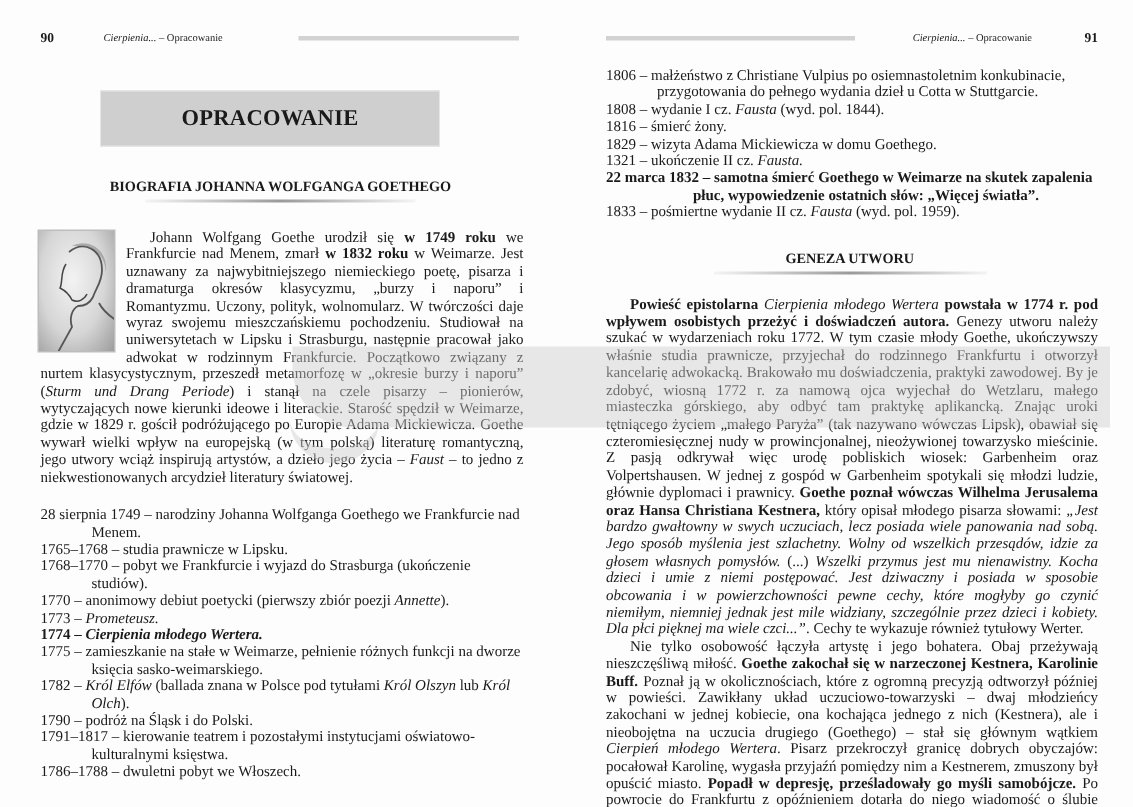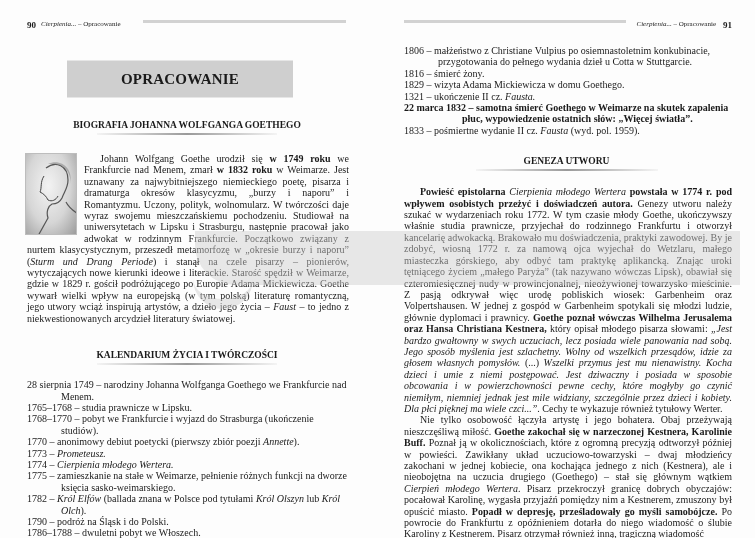--- a/index.html
+++ b/index.html
@@ -6,21 +6,21 @@
   body {
     width: 755px; height: 538px; overflow: hidden; position: relative;
     background: #fdfdfd;
     font-family: "Liberation Serif", "DejaVu Serif", serif;
     color: #1a1a1a;
   }
   .spread { position: absolute; inset: 0; display: flex; }
   .page { position: relative; width: 377px; height: 538px; box-sizing: border-box; }
   .page.left { padding: 20px 17px 0 27px; }
   .page.right { padding: 20px 22px 0 27px; }
-  .runhead { display: flex; align-items: flex-start; font-size: 7px; height: 10px; }
+  .runhead { display: flex; align-items: center; font-size: 7px; height: 10px; gap: 28px; }
   .runhead .num { font-weight: bold; font-size: 9px; }
   .runhead .ttl { font-style: italic; margin: 0 6px 0 5px; white-space: nowrap; }
   .runhead .ttl .plain { font-style: normal; }
   .runhead .rule { flex: 1; height: 3px; background: #d2d2d2; }
   .page.left .runhead .rule { margin-left: 16px; margin-right: 14px; }
   .page.right .runhead .rule { margin-right: 10px; margin-left: 0; }
   .page.right .runhead .ttl { margin: 0 7px 0 0; }
 
   .banner {
     margin: 30px 0 16px 40px; width: 226px; height: 36px;
@@ -47,21 +47,21 @@
     background: radial-gradient(ellipse at 45% 40%, #f3f3f3 0%, #d6d6d6 55%, #9c9c9c 100%);
     border: 1px solid #bdbdbd; box-sizing: border-box; position: relative; overflow: hidden;
   }
   .portrait svg { position: absolute; inset: 0; }
   p.indent { text-indent: 16px; }
   b { font-weight: bold; }
   i { font-style: italic; }
 
   .cal-list { margin-top: 14px; width: 322px; }
   .entry { text-align: left; padding-left: 34px; text-indent: -34px; }
-  .entry.bold { font-weight: normal; }
+  .entry.bold { font-weight: bold; }
   .right .cal-list { margin-top: 15px; width: 328px; }
   .gen-body { margin-top: 15px; width: 328px; }
 
   .watermark {
     position: absolute; left: 195px; top: 231px; width: 545px; height: 54px;
     background: rgba(205,205,205,0.45); pointer-events: none;
     border-radius: 0 0 0 40px;
   }
   .watermark::before {
     content: ""; position: absolute; left: -2px; top: 38px; width: 60px; height: 30px;
@@ -91,44 +91,45 @@
       <div class="portrait">
         <svg width="52" height="82" viewBox="0 0 52 82">
           <path d="M20 14 C30 6 42 12 42 26 C42 34 38 38 36 44 C34 48 30 50 26 50 C22 52 20 58 22 64 L12 82 L52 82 L52 60 C46 56 42 52 40 48" fill="none" stroke="#555" stroke-width="1.2"></path>
           <path d="M18 22 C14 28 16 34 14 38 C18 40 20 42 22 46 C26 48 30 46 32 42" fill="none" stroke="#444" stroke-width="1"></path>
           <path d="M22 10 C34 4 48 14 44 30 C46 22 40 10 28 10" fill="#8a8a8a" opacity="0.6"></path>
         </svg>
       </div>
       <p class="indent" id="bio-p"><span>Johann Wolfgang Goethe urodził się </span><b>w 1749 roku</b><span> we Frankfurcie nad Menem, zmarł </span><b>w 1832 roku</b><span> w Weimarze. Jest uznawany za najwybitniejszego niemieckiego poetę, pisarza i dramaturga okresów klasycyzmu, „burzy i naporu” i Romantyzmu. Uczony, polityk, wolnomularz. W twórczości daje wyraz swojemu mieszczańskiemu pochodzeniu. Studiował na uniwersytetach w Lipsku i Strasburgu, następnie pracował jako adwokat w rodzinnym Frankfurcie. Początkowo związany z nurtem klasycystycznym, przeszedł metamorfozę w „okresie burzy i naporu” (</span><i>Sturm und Drang Periode</i><span>) i stanął na czele pisarzy – pionierów, wytyczających nowe kierunki ideowe i literackie. Starość spędził w Weimarze, gdzie w 1829 r. gościł podróżującego po Europie Adama Mickiewicza. Goethe wywarł wielki wpływ na europejską (w tym polską) literaturę romantyczną, jego utwory wciąż inspirują artystów, a dzieło jego życia – </span><i>Faust</i><span> – to jedno z niekwestionowanych arcydzieł literatury światowej.</span></p>
     </div>
 
-    <div class="sec-title cal">KALENDARIUM ŻYCIA I TWÓRCZOŚCI</div>
     <div class="cal-list" id="cal-left">
         <div class="entry"><span>28 sierpnia 1749 – narodziny Johanna Wolfganga Goethego we Frankfurcie nad Menem.</span></div>
         <div class="entry"><span>1765–1768 – studia prawnicze w Lipsku.</span></div>
         <div class="entry"><span>1768–1770 – pobyt we Frankfurcie i wyjazd do Strasburga (ukończenie studiów).</span></div>
         <div class="entry"><span>1770 – anonimowy debiut poetycki (pierwszy zbiór poezji </span><i>Annette</i><span>).</span></div>
         <div class="entry"><span>1773 – </span><i>Prometeusz.</i></div>
         <div class="entry bold"><span>1774 – </span><i>Cierpienia młodego Wertera.</i></div>
         <div class="entry"><span>1775 – zamieszkanie na stałe w Weimarze, pełnienie różnych funkcji na dworze księcia sasko-weimarskiego.</span></div>
         <div class="entry"><span>1782 – </span><i>Król Elfów</i><span> (ballada znana w Polsce pod tytułami </span><i>Król Olszyn</i><span> lub </span><i>Król Olch</i><span>).</span></div>
         <div class="entry"><span>1790 – podróż na Śląsk i do Polski.</span></div>
+        <div class="entry"><span>1791–1817 – kierowanie teatrem i pozostałymi instytucjami oświatowo-kulturalnymi księstwa.</span></div>
         <div class="entry"><span>1786–1788 – dwuletni pobyt we Włoszech.</span></div>
       </div>
   </div>
 
   <div class="page right">
     <div class="runhead">
       <span class="rule"></span>
       <span class="ttl"><span>Cierpienia...</span><span class="plain"> – Opracowanie</span></span>
       <span class="num">91</span>
     </div>
 
     <div class="cal-list" id="cal-right">
         <div class="entry"><span>1806 – małżeństwo z Christiane Vulpius po osiemnastoletnim konkubinacie, przygotowania do pełnego wydania dzieł u Cotta w Stuttgarcie.</span></div>
+        <div class="entry"><span>1808 – wydanie I cz. </span><i>Fausta</i><span> (wyd. pol. 1844).</span></div>
         <div class="entry"><span>1816 – śmierć żony.</span></div>
         <div class="entry"><span>1829 – wizyta Adama Mickiewicza w domu Goethego.</span></div>
         <div class="entry"><span>1321 – ukończenie II cz. </span><i>Fausta.</i></div>
         <div class="entry" style="padding-left: 58px; text-indent: -58px; font-weight: bold;"><span>22 marca 1832 – samotna śmierć Goethego w Weimarze na skutek zapalenia płuc, wypowiedzenie ostatnich słów: „Więcej światła”.</span></div>
         <div class="entry"><span>1833 – pośmiertne wydanie II cz. </span><i>Fausta</i><span> (wyd. pol. 1959).</span></div>
       </div>
 
     <div class="sec-title gen">GENEZA UTWORU</div>
     <div class="gen-body" id="gen-body">
         <p class="indent"><b>Powieść epistolarna </b><i>Cierpienia młodego Wertera</i><b> powstała w 1774 r. pod wpływem osobistych przeżyć i doświadczeń autora.</b><span> Genezy utworu należy szukać w wydarzeniach roku 1772. W tym czasie młody Goethe, ukończywszy właśnie studia prawnicze, przyjechał do rodzinnego Frankfurtu i otworzył kancelarię adwokacką. Brakowało mu doświadczenia, praktyki zawodowej. By je zdobyć, wiosną 1772 r. za namową ojca wyjechał do Wetzlaru, małego miasteczka górskiego, aby odbyć tam praktykę aplikancką. Znając uroki tętniącego życiem „małego Paryża” (tak nazywano wówczas Lipsk), obawiał się czteromiesięcznej nudy w prowincjonalnej, nieożywionej towarzysko mieścinie. Z pasją odkrywał więc urodę pobliskich wiosek: Garbenheim oraz Volpertshausen. W jednej z gospód w Garbenheim spotykali się młodzi ludzie, głównie dyplomaci i prawnicy. </span><b>Goethe poznał wówczas Wilhelma Jerusalema oraz Hansa Christiana Kestnera,</b><span> który opisał młodego pisarza słowami: </span><i>„Jest bardzo gwałtowny w swych uczuciach, lecz posiada wiele panowania nad sobą. Jego sposób myślenia jest szlachetny. Wolny od wszelkich przesądów, idzie za głosem własnych pomysłów.</i><span> (...) </span><i>Wszelki przymus jest mu nienawistny. Kocha dzieci i umie z niemi postępować. Jest dziwaczny i posiada w sposobie obcowania i w powierzchowności pewne cechy, które mogłyby go czynić niemiłym, niemniej jednak jest mile widziany, szczególnie przez dzieci i kobiety. Dla płci pięknej ma wiele czci...”</i><span>. Cechy te wykazuje również tytułowy Werter.</span></p>

